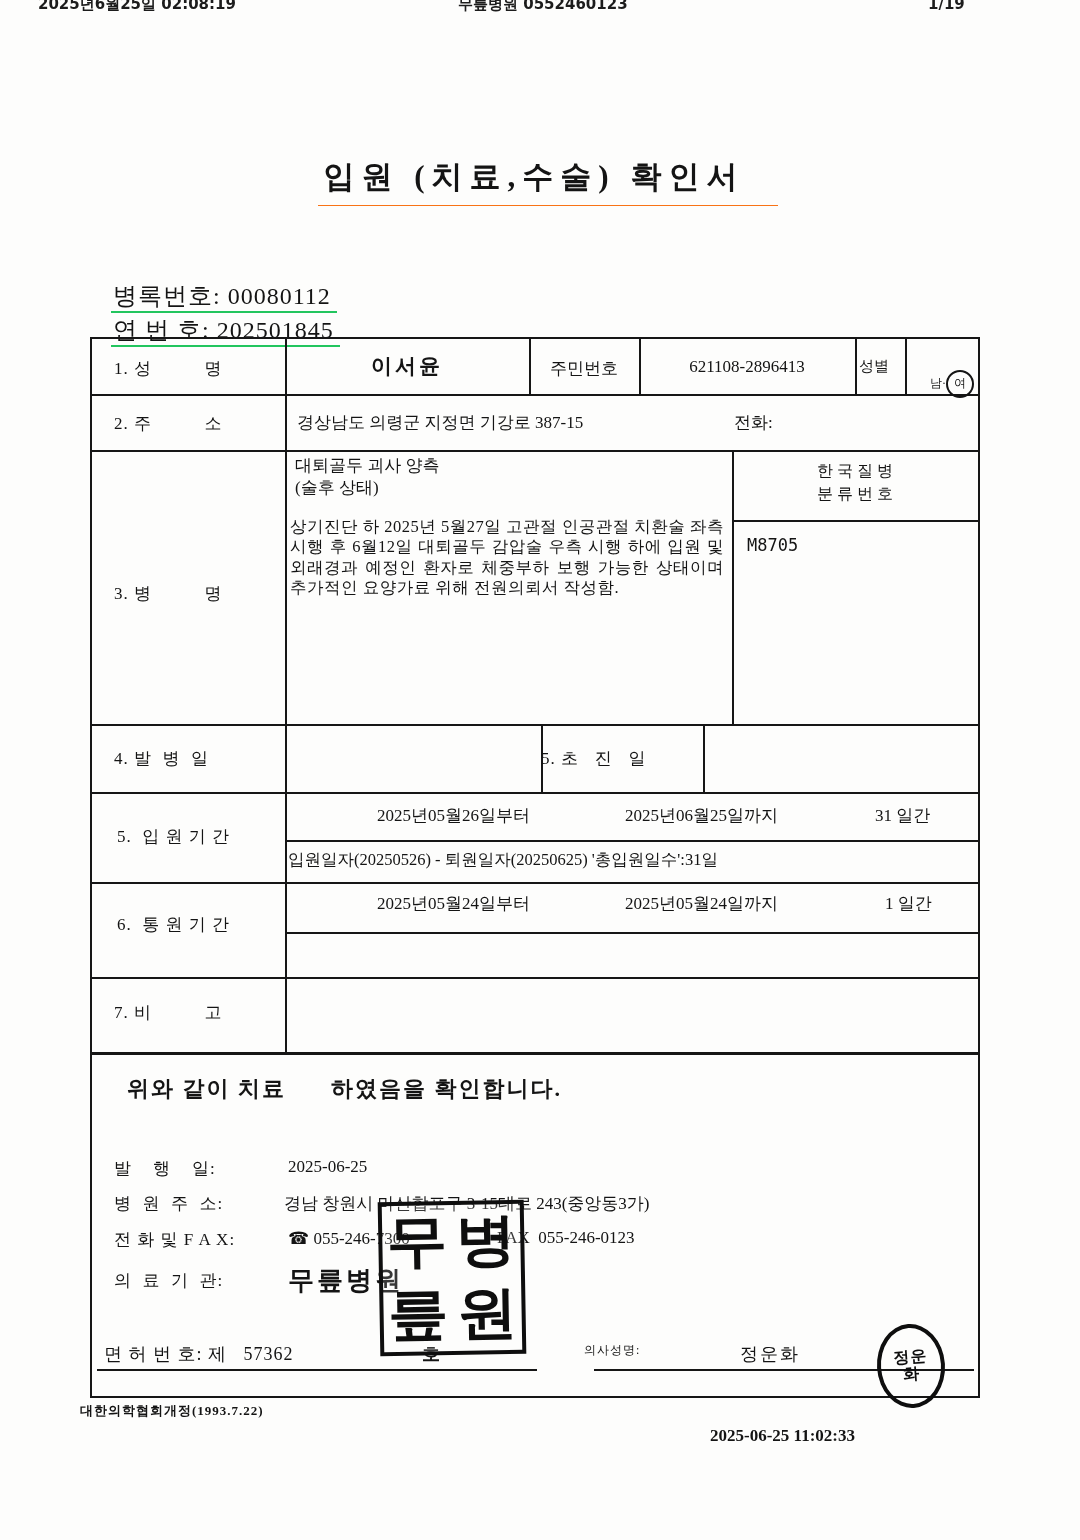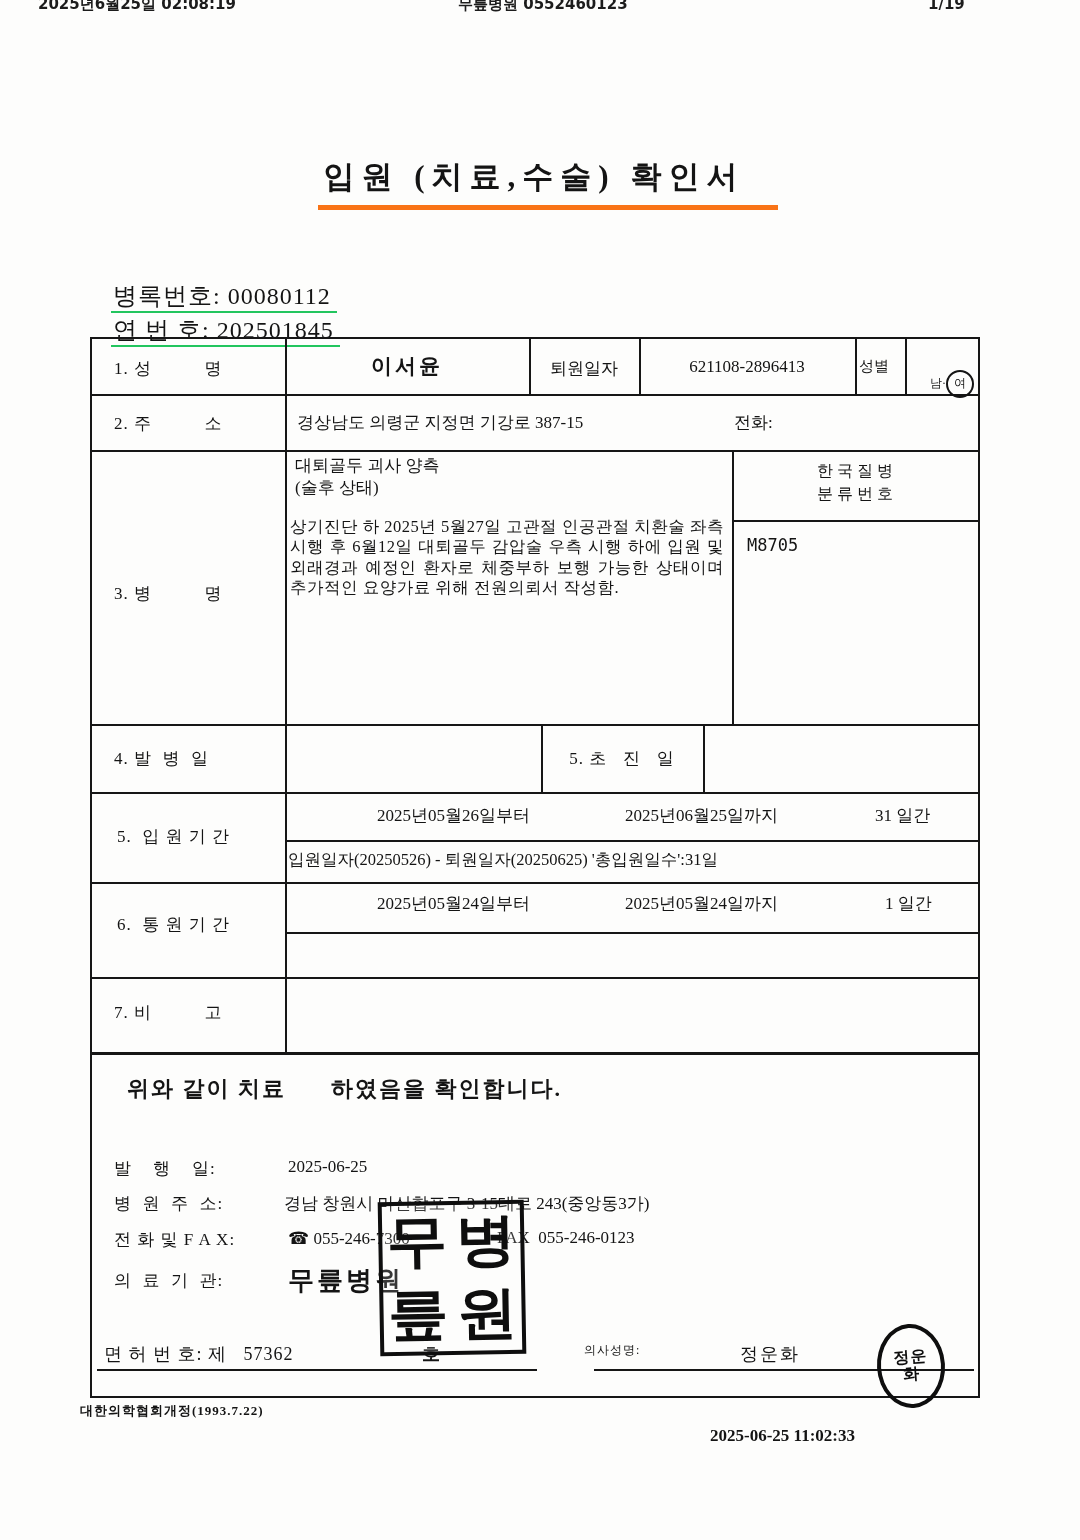--- a/index.html
+++ b/index.html
@@ -3,21 +3,21 @@
 <meta charset="utf-8">
 <style>
   html,body{margin:0;padding:0;background:#e8e8e8;}
   .page{position:relative;width:1080px;height:1540px;background:#fdfdfc;margin:0 auto;
         font-family:"Liberation Serif","DejaVu Serif",serif;color:#141414;overflow:hidden;}
   .abs{position:absolute;white-space:pre;}
   .scanhead{font-family:"DejaVu Sans","Liberation Sans",sans-serif;font-size:15px;font-weight:bold;
             color:#1c1c1c;top:-5px;}
   .title-wrap{top:138px;left:0;width:100%;text-align:center;white-space:pre;}
   .title{display:inline-block;font-size:31px;font-weight:700;letter-spacing:7px;
-         border-bottom:5px solid #f97316;padding:0 34px 7px 6px;}
+         border-bottom:1px solid #f97316;padding:0 34px 7px 6px;}
   .recline{font-size:24px;border-bottom:2px solid #22c55e;padding:0 6px 2px 2px;letter-spacing:1px;}
   .box{position:absolute;left:90px;top:337px;width:886px;height:1057px;border:2px solid #161616;}
   .hline{position:absolute;background:#161616;height:2px;}
   .vline{position:absolute;background:#161616;width:2px;}
   .cell-label{font-size:17px;letter-spacing:1px;}
   .small{font-size:17px;}
   .para{white-space:normal;text-align:justify;font-size:16.5px;line-height:1.24;letter-spacing:.5px;}
   .prelines{white-space:pre-line;}
   .seal-sq{position:absolute;left:287px;top:862px;width:138px;height:146px;border:4px solid #0e0e0e;
            transform:rotate(-1deg);display:grid;grid-template-columns:1fr 1fr;z-index:3;
@@ -68,41 +68,41 @@
     <div class="vline" style="left:547px;top:0;height:55px;"></div>
     <div class="vline" style="left:763px;top:0;height:55px;"></div>
     <div class="vline" style="left:813px;top:0;height:55px;"></div>
     <div class="vline" style="left:640px;top:111px;height:274px;"></div>
     <div class="hline" style="left:640px;top:181px;width:246px;"></div>
     <div class="vline" style="left:449px;top:385px;height:68px;"></div>
     <div class="vline" style="left:611px;top:385px;height:68px;"></div>
 
     <div class="abs cell-label" style="left:22px;top:18px;">1. 성          명</div>
     <div class="abs" style="left:193px;top:13px;width:244px;text-align:center;font-size:21px;font-weight:bold;letter-spacing:3px;">이서윤</div>
-    <div class="abs small" style="left:437px;top:18px;width:110px;text-align:center;">퇴원일자</div>
+    <div class="abs small" style="left:437px;top:18px;width:110px;text-align:center;">주민번호</div>
     <div class="abs small" style="left:547px;top:18px;width:216px;text-align:center;">621108-2896413</div>
     <div class="abs" style="left:813px;top:18px;width:-26px;font-size:15px;left:767px;">성별</div>
     <div class="abs" style="left:820px;top:16px;font-size:12px;">
       <span>남</span><span>·</span><span style="display:inline-block;border:2px solid #141414;border-radius:50%;width:24px;height:24px;text-align:center;line-height:23px;">여</span>
     </div>
 
     <div class="abs cell-label" style="left:22px;top:73px;">2. 주          소</div>
     <div class="abs small" style="left:205px;top:72px;">경상남도 의령군 지정면 기강로 387-15</div>
     <div class="abs small" style="left:642px;top:72px;">전화:</div>
 
     <div class="abs cell-label" style="left:22px;top:243px;">3. 병          명</div>
     <div class="abs small prelines" style="left:203px;top:116px;line-height:1.3;">대퇴골두 괴사 양측
 (술후 상태)</div>
     <div class="abs para" style="left:198px;top:178px;width:434px;">상기진단 하 2025년 5월27일 고관절 인공관절 치환술 좌측 시행 후 6월12일 대퇴골두 감압술 우측 시행 하에 입원 및 외래경과 예정인 환자로 체중부하 보행 가능한 상태이며 추가적인 요양가료 위해 전원의뢰서 작성함.</div>
     <div class="abs prelines" style="left:640px;top:120px;width:246px;text-align:center;font-size:16px;line-height:1.45;">한  국  질  병
 분  류  번  호</div>
     <div class="abs small" style="left:655px;top:196px;font-family:'DejaVu Sans Mono','Liberation Mono',monospace;">M8705</div>
 
     <div class="abs cell-label" style="left:22px;top:408px;">4. 발  병  일</div>
-    <div class="abs cell-label" style="left:449px;top:408px;width:162px;text-align:center;">5. 초   진   일</div>
+    <div class="abs cell-label" style="left:449px;top:408px;width:162px;">5. 초   진   일</div>
 
     <div class="abs cell-label" style="left:25px;top:486px;">5.  입 원 기 간</div>
     <div class="abs small" style="left:285px;top:465px;">2025년05월26일부터</div>
     <div class="abs small" style="left:533px;top:465px;">2025년06월25일까지</div>
     <div class="abs small" style="left:783px;top:465px;">31 일간</div>
     <div class="abs" style="left:196px;top:510px;font-size:16.5px;">입원일자(20250526) - 퇴원일자(20250625) '총입원일수':31일</div>
 
     <div class="abs cell-label" style="left:25px;top:574px;">6.  통 원 기 간</div>
     <div class="abs small" style="left:285px;top:553px;">2025년05월24일부터</div>
     <div class="abs small" style="left:533px;top:553px;">2025년05월24일까지</div>

